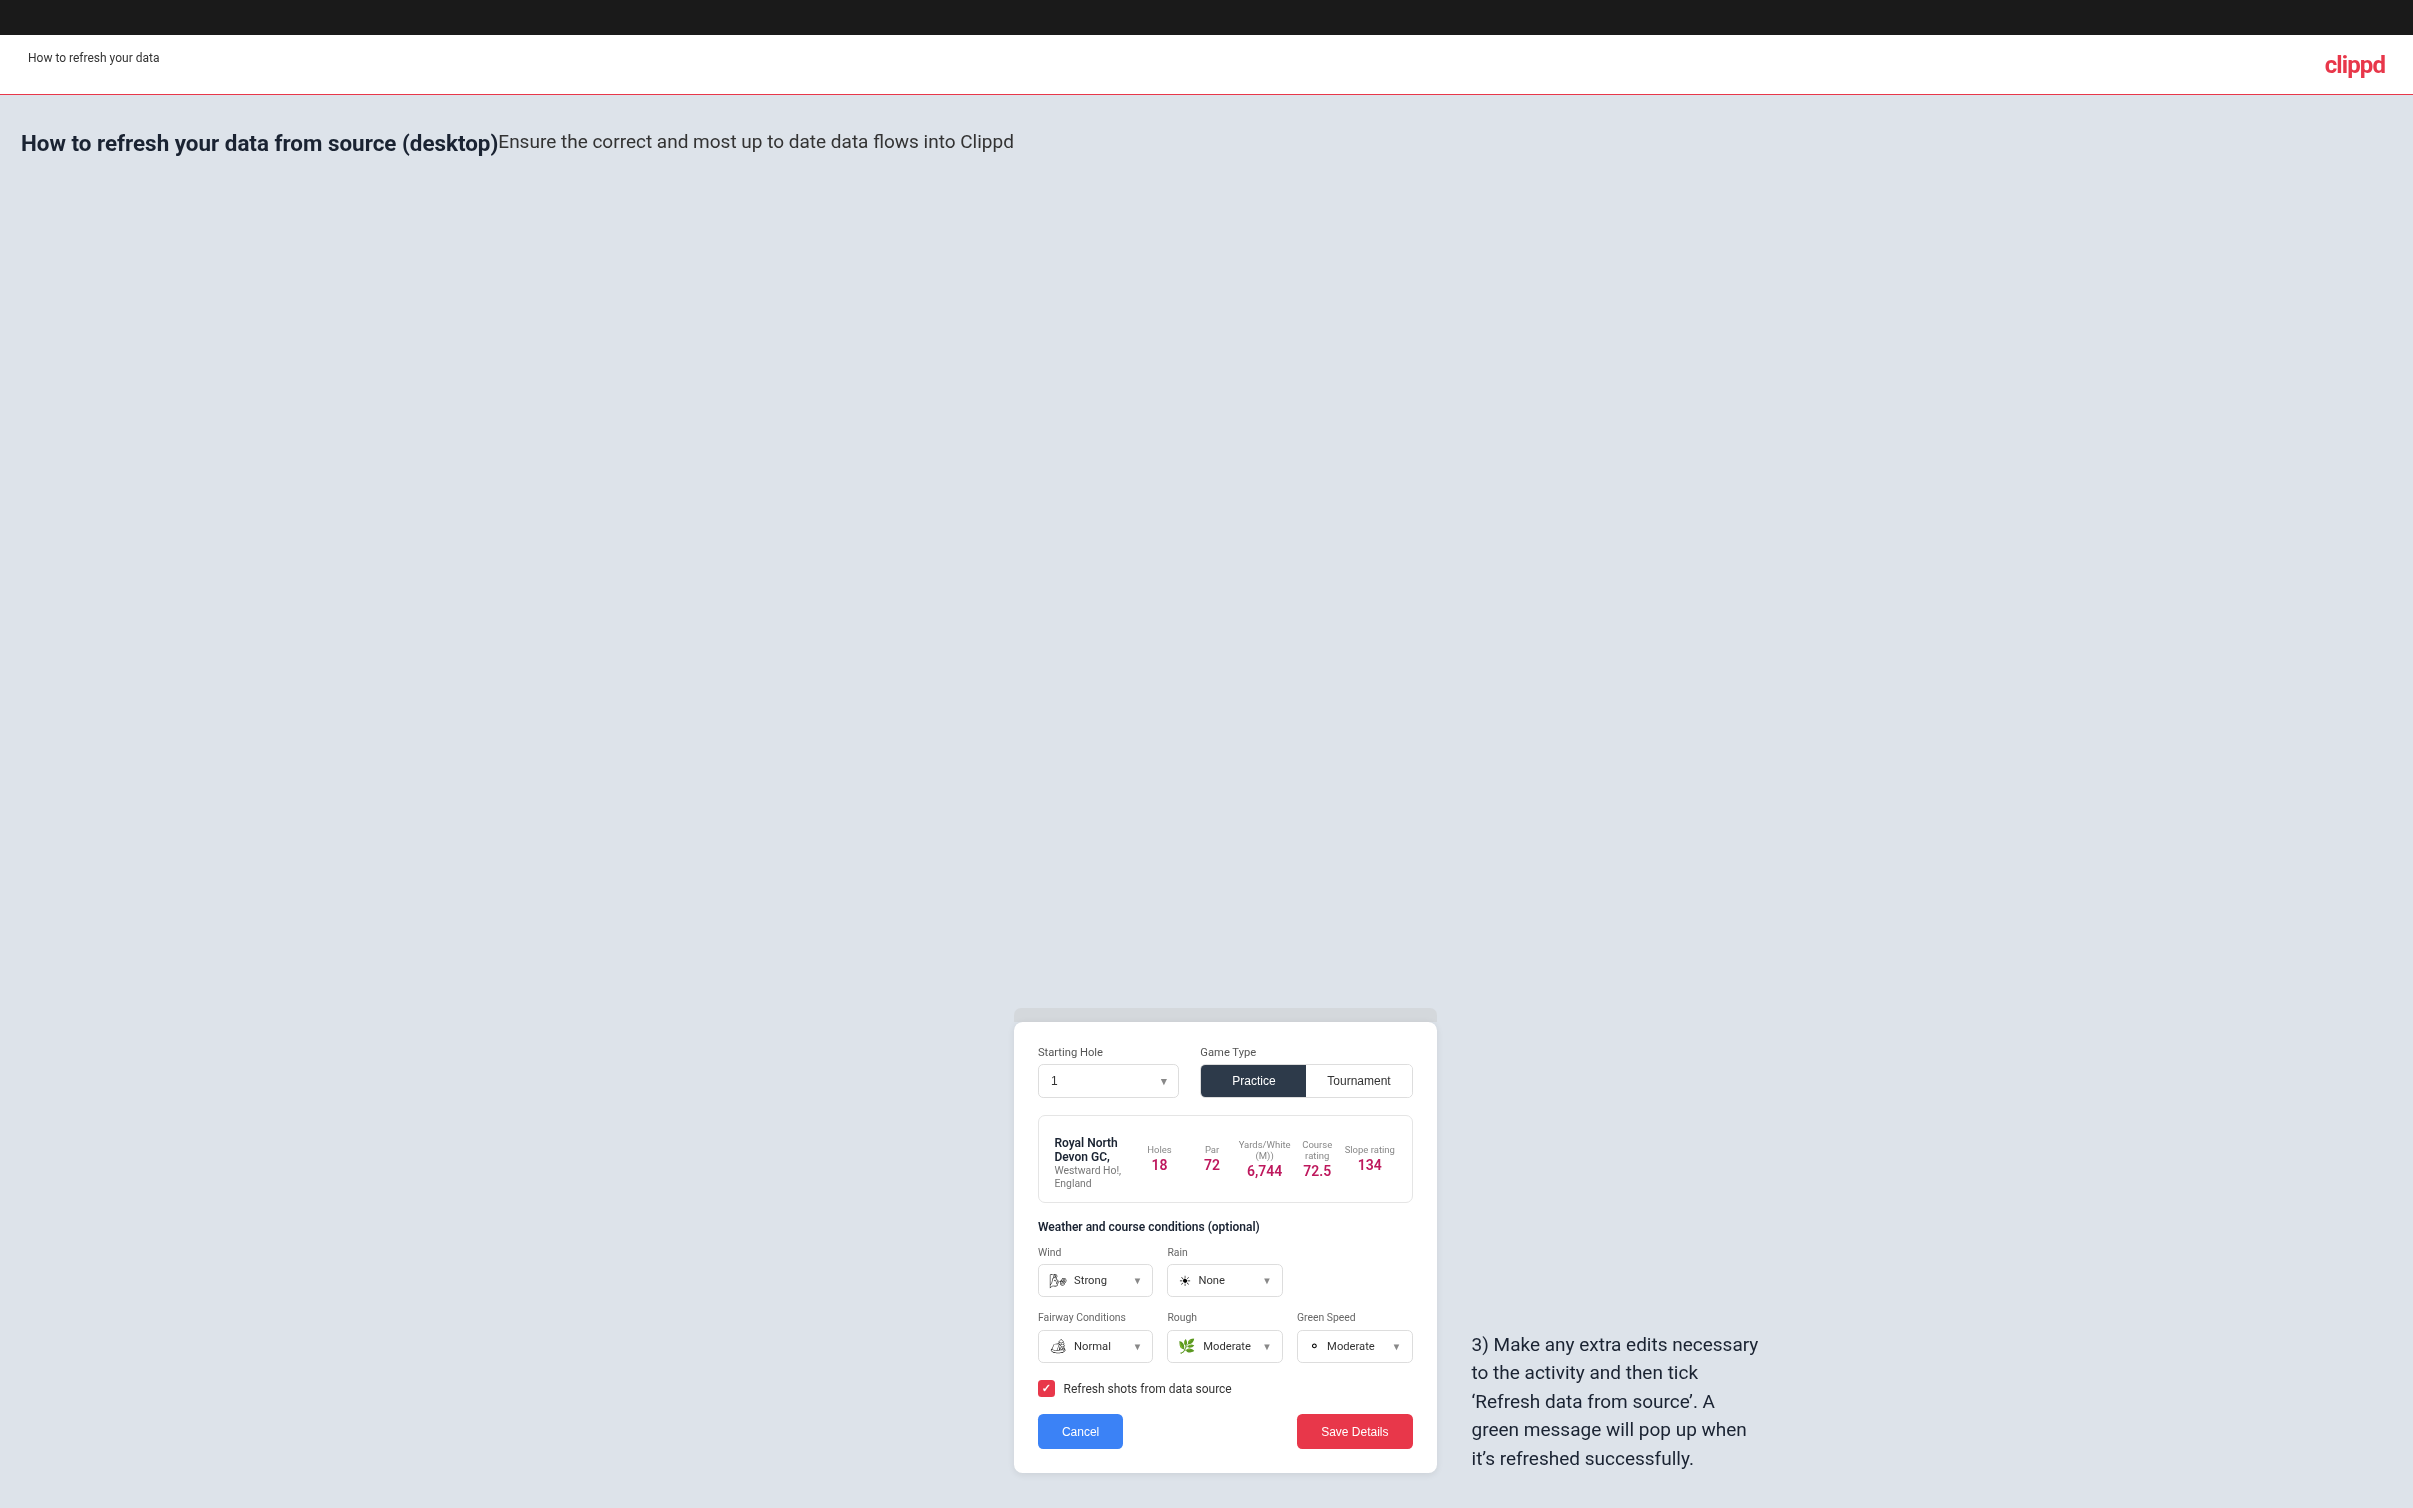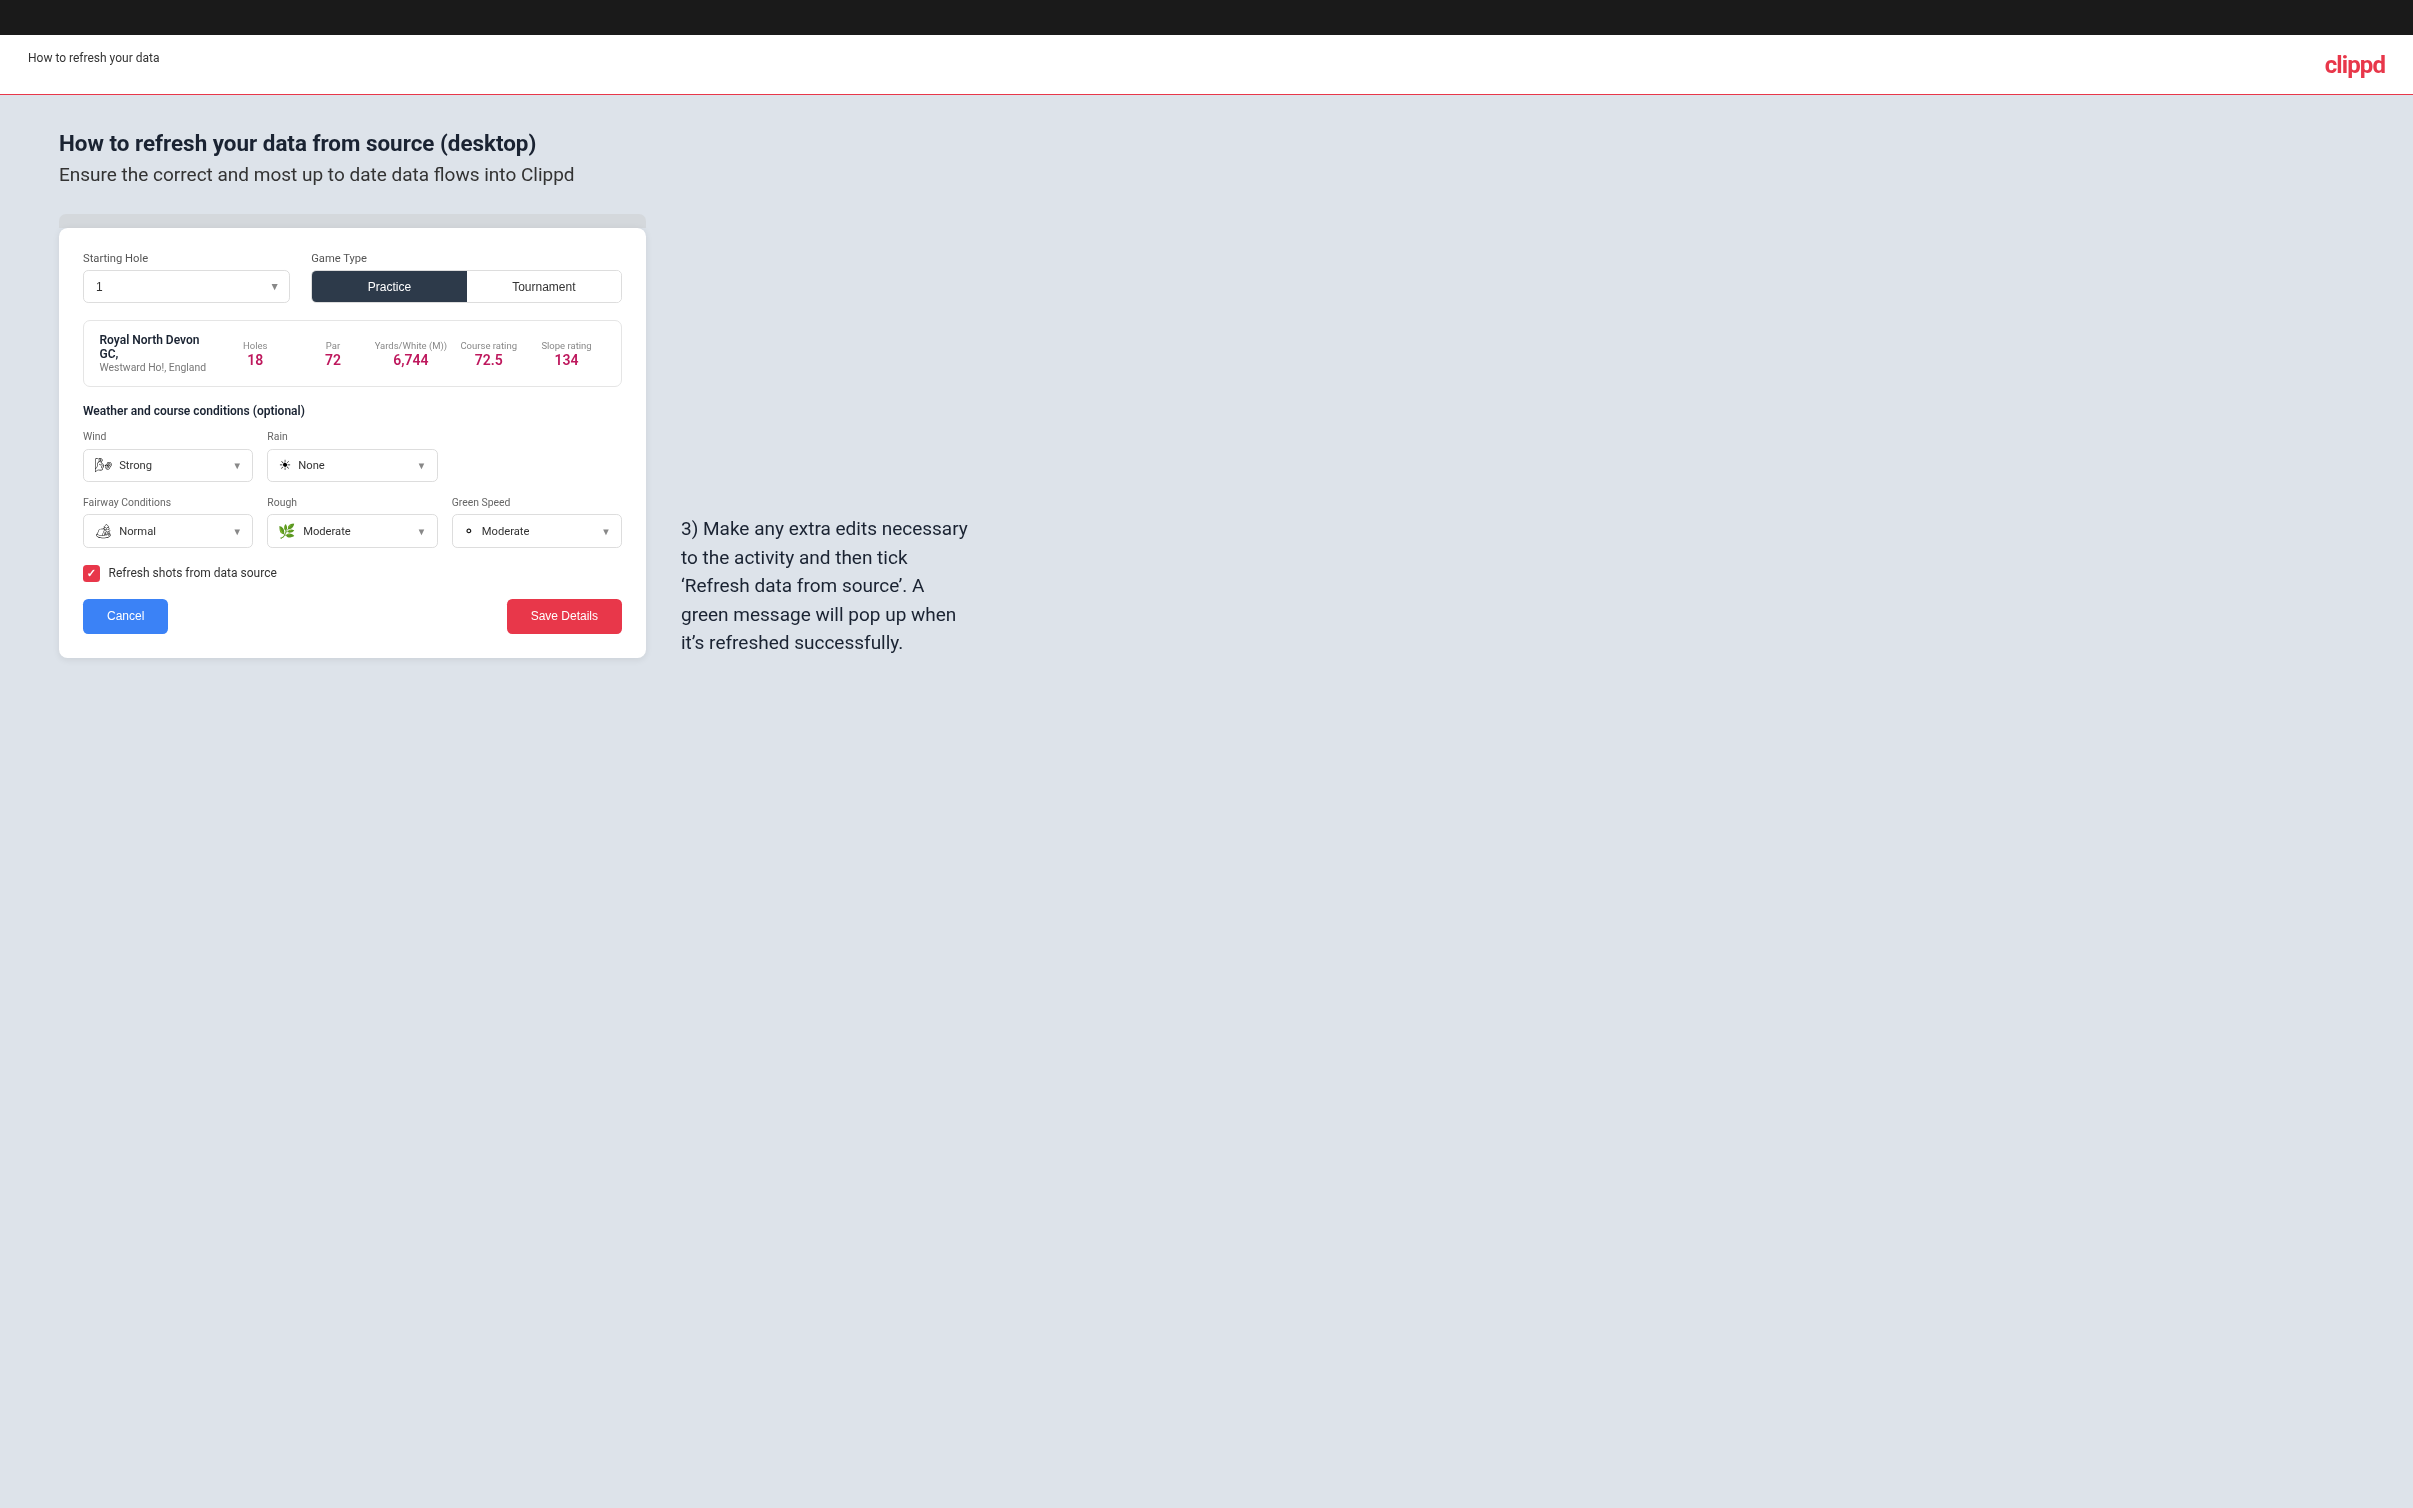--- a/index.html
+++ b/index.html
@@ -45,23 +45,23 @@
       font-size: 24px;
       font-weight: 700;
       color: #e8374a;
       letter-spacing: -0.9px;
     }
 
     
     .content-area {
       background: #dde3ea;
       flex: 1;
-      padding: 35px 41px 35px 59px;
-      display: flex;
-      flex-direction: column;
+      padding: 35px 41px 35px 21px;
+      display: flex;
+      flex-direction: row;
     }
 
     .page-heading {
       font-size: 22.4px;
       font-weight: 700;
       color: #1a2332;
       margin-bottom: 7px;
     }
 
     .page-subheading {
@@ -177,20 +177,21 @@
       border-radius: 7px;
       padding: 12px 15.5px;
       margin-bottom: 17px;
       display: flex;
       align-items: center;
       gap: 0;
     }
 
     .course-name-section {
       flex: 1.5;
+      margin-top: 8px;
     }
 
     .course-name {
       font-size: 12px;
       font-weight: 600;
       color: #1a2332;
     }
 
     .course-location {
       font-size: 10.4px;

